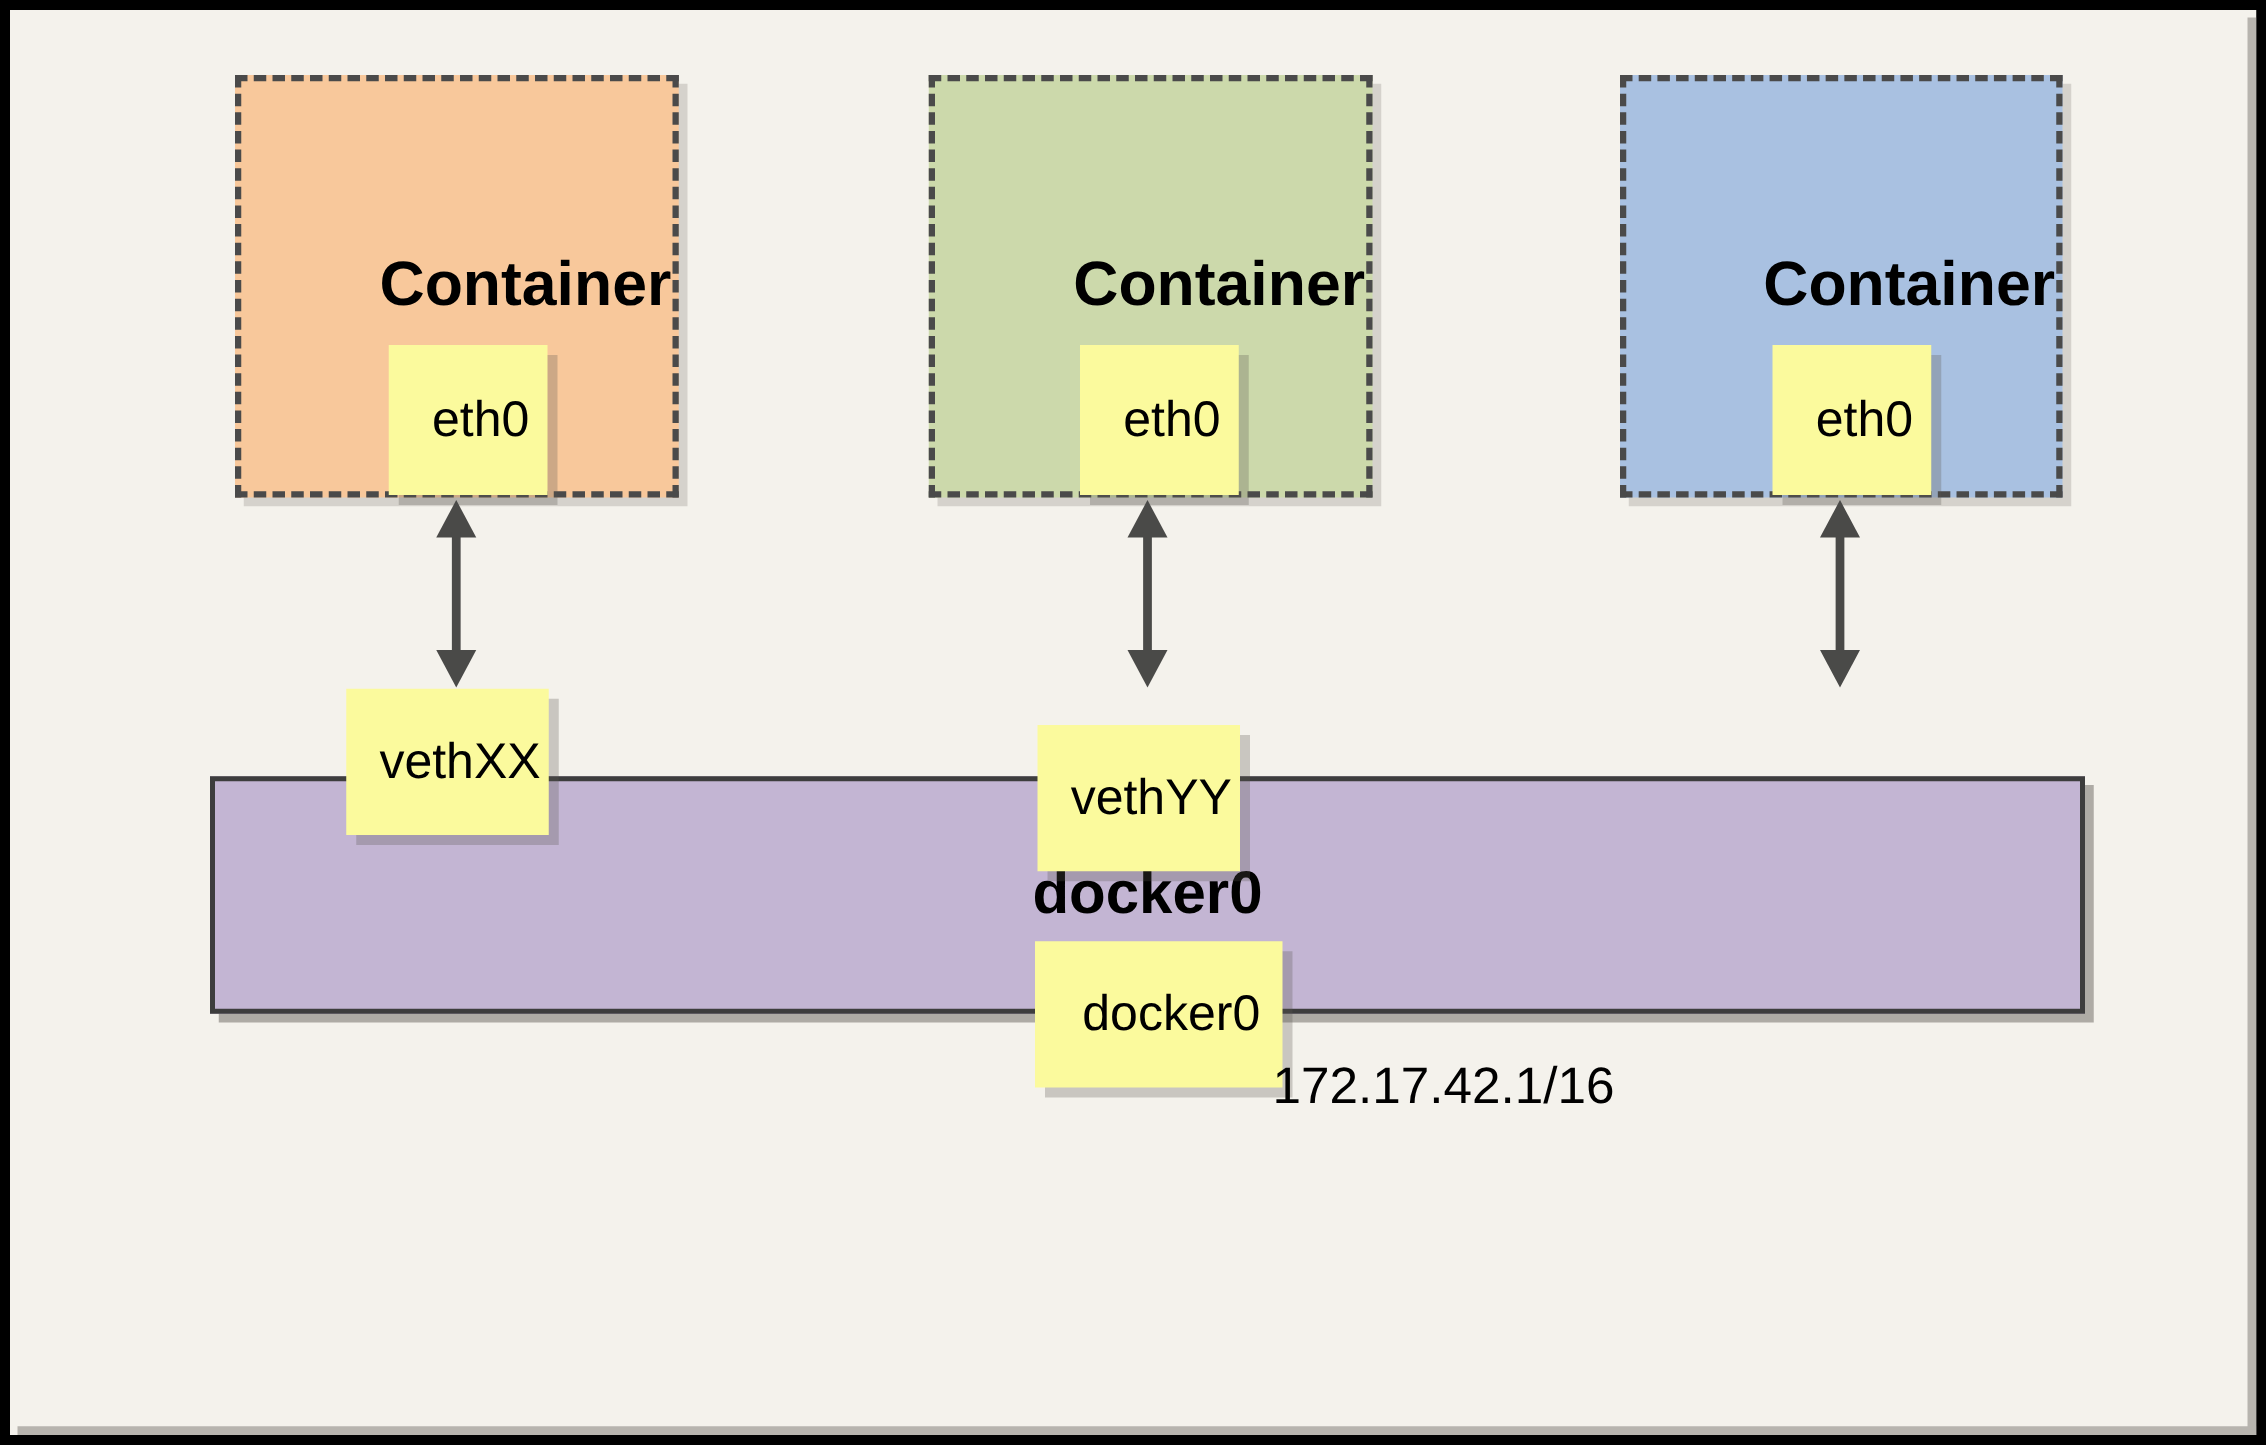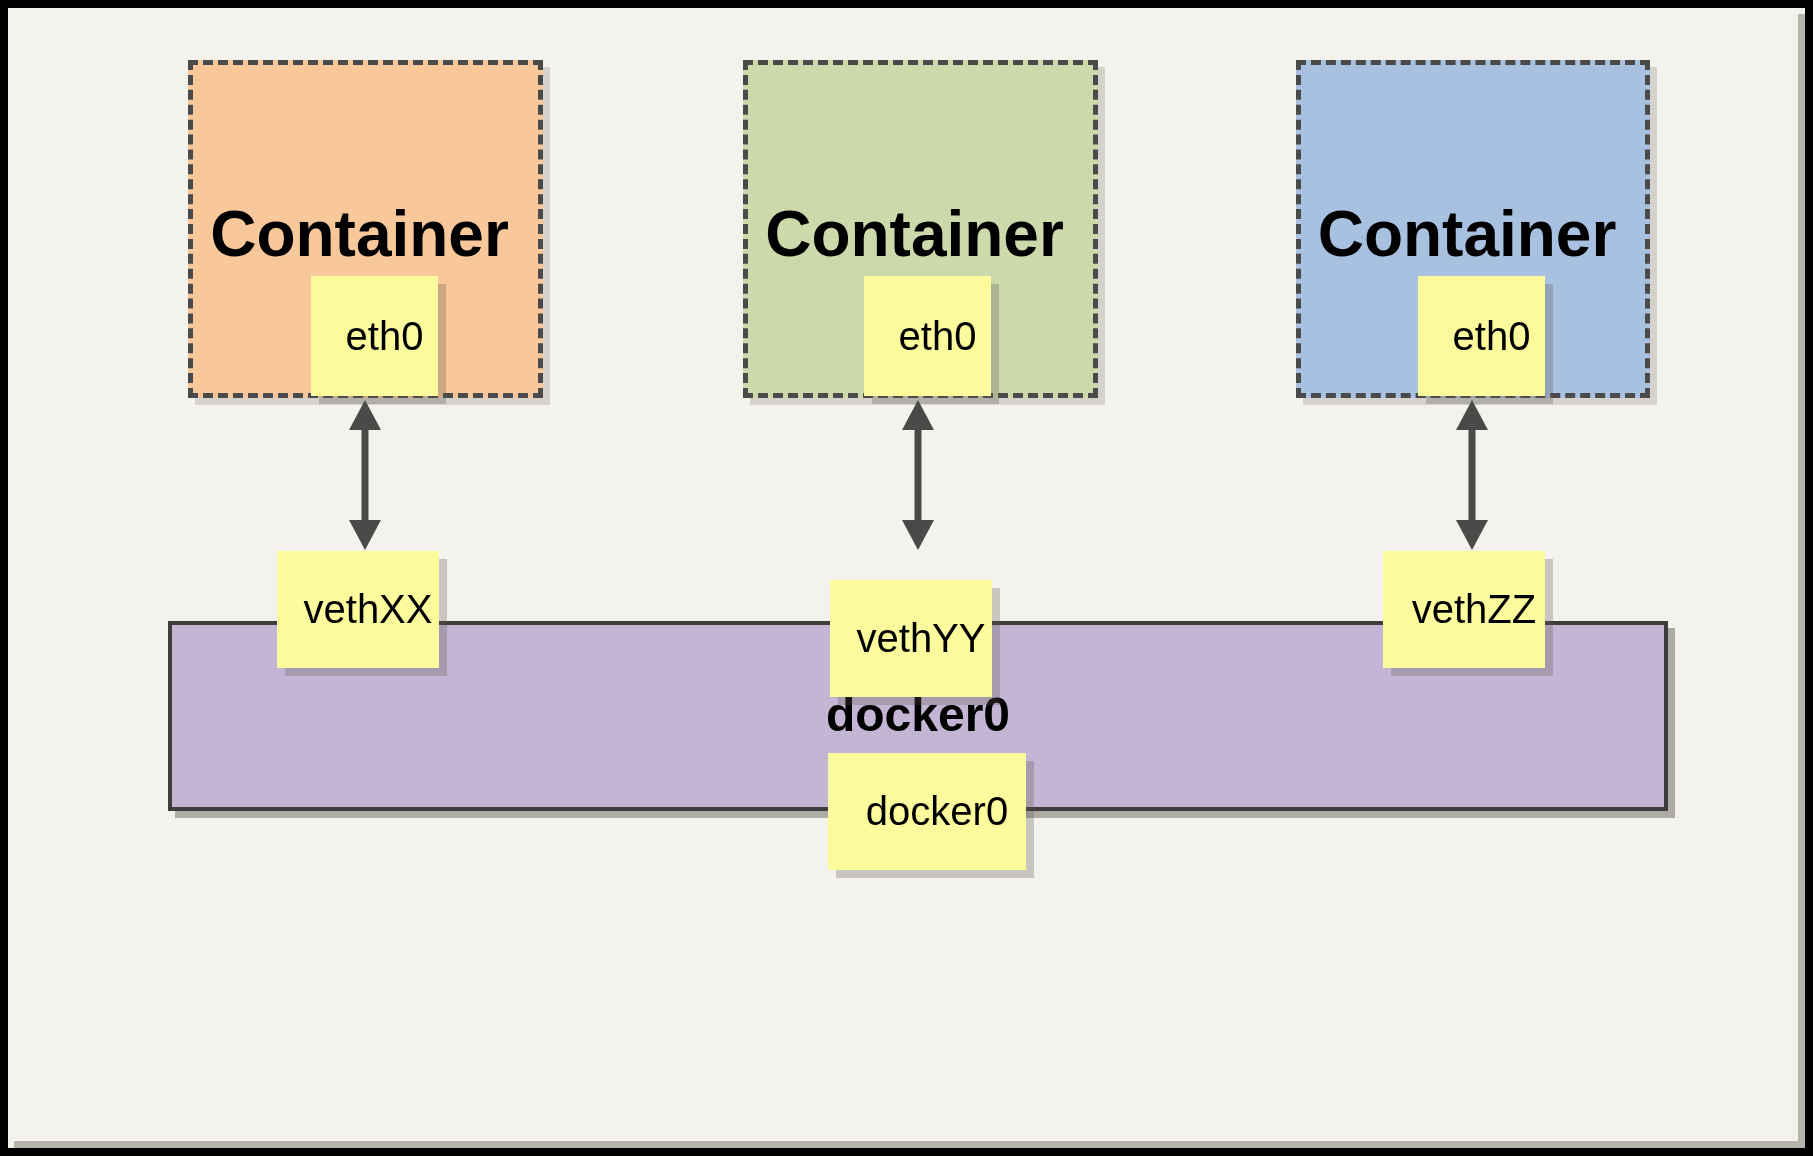--- a/index.html
+++ b/index.html
@@ -29,23 +29,23 @@
     height: 338px;
     box-sizing: border-box;
     border: 5px dashed #4a4a4a;
     box-shadow: 7px 7px 0 rgba(90, 86, 80, 0.20);
   }
   .container-box.c0 { left: 180px; }
   .container-box.c1 { left: 735px; }
   .container-box.c2 { left: 1288px; width: 354px; }
   .container-label {
     position: absolute;
-    left: 0; right: 12px; top: 137px;
-    text-align: center;
-    font-size: 64px;
+    left: 0; right: 1px; top: 137px;
+    text-align: right;
+    font-size: 50px;
     font-weight: bold;
     color: #000;
     line-height: 1;
   }
 
   
   .note {
     position: absolute;
     display: flex;
     align-items: center;
@@ -158,22 +158,22 @@
     <div class="shaft" style="background-color: rgb(74, 74, 72);"></div>
     <div class="head down" style="border-top-color: rgb(74, 74, 72);"></div>
   </div>
 
   <div class="bridge-bar" style="background-color: rgb(195, 181, 211);">
     <div class="bridge-label">docker0</div>
   </div>
 
   <div class="note veth v0" style="background-color: rgb(251, 250, 157);">vethXX</div>
   <div class="note veth v1" style="background-color: rgb(251, 250, 157);">vethYY</div>
-  <div class="note veth v2" style="background-color: rgb(251, 250, 157);">vethZZ</div>
 
   <div class="note bridge-if" style="background-color: rgb(251, 250, 157);">docker0</div>
 
+  <div class="ip-label">172.17.42.1/16</div>
 
 
   <div class="edge-shadow right" style="background-color: rgb(183, 180, 174);"></div>
   <div class="edge-shadow bottom" style="background-color: rgb(183, 180, 174);"></div>
 
 </div>
 
 </body></html>

